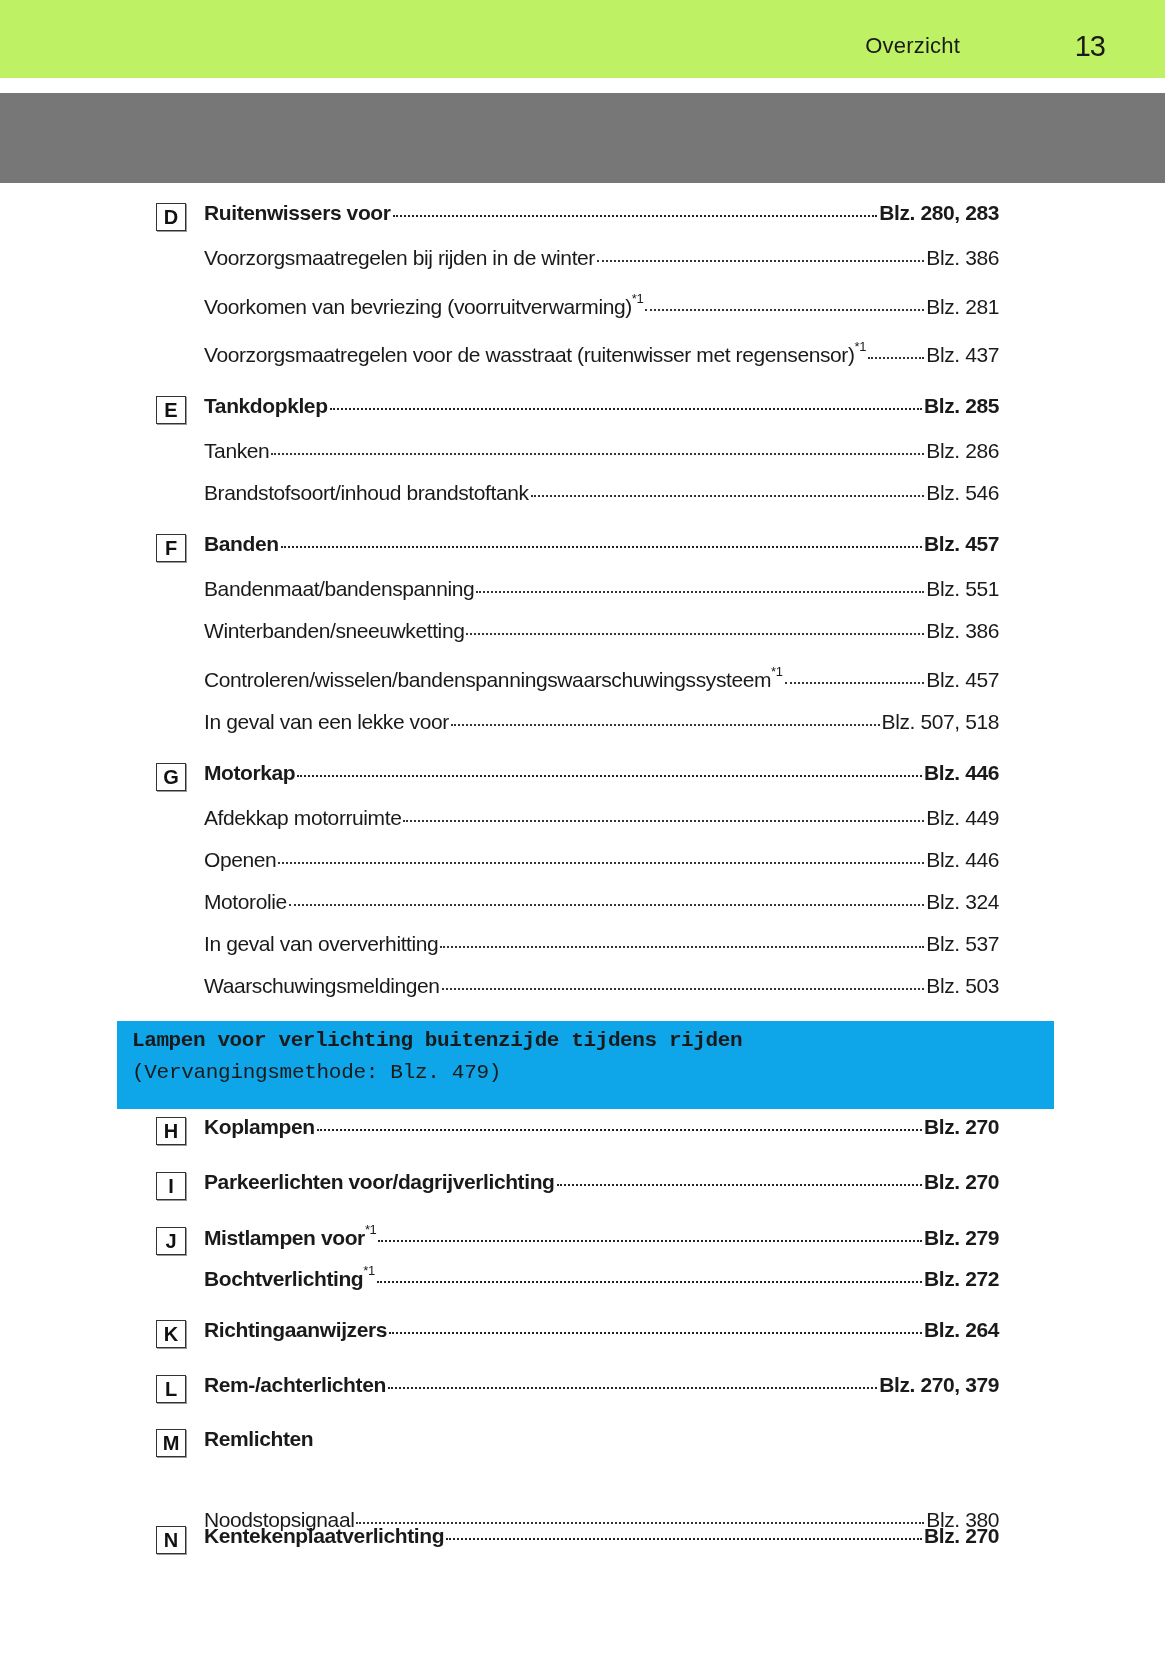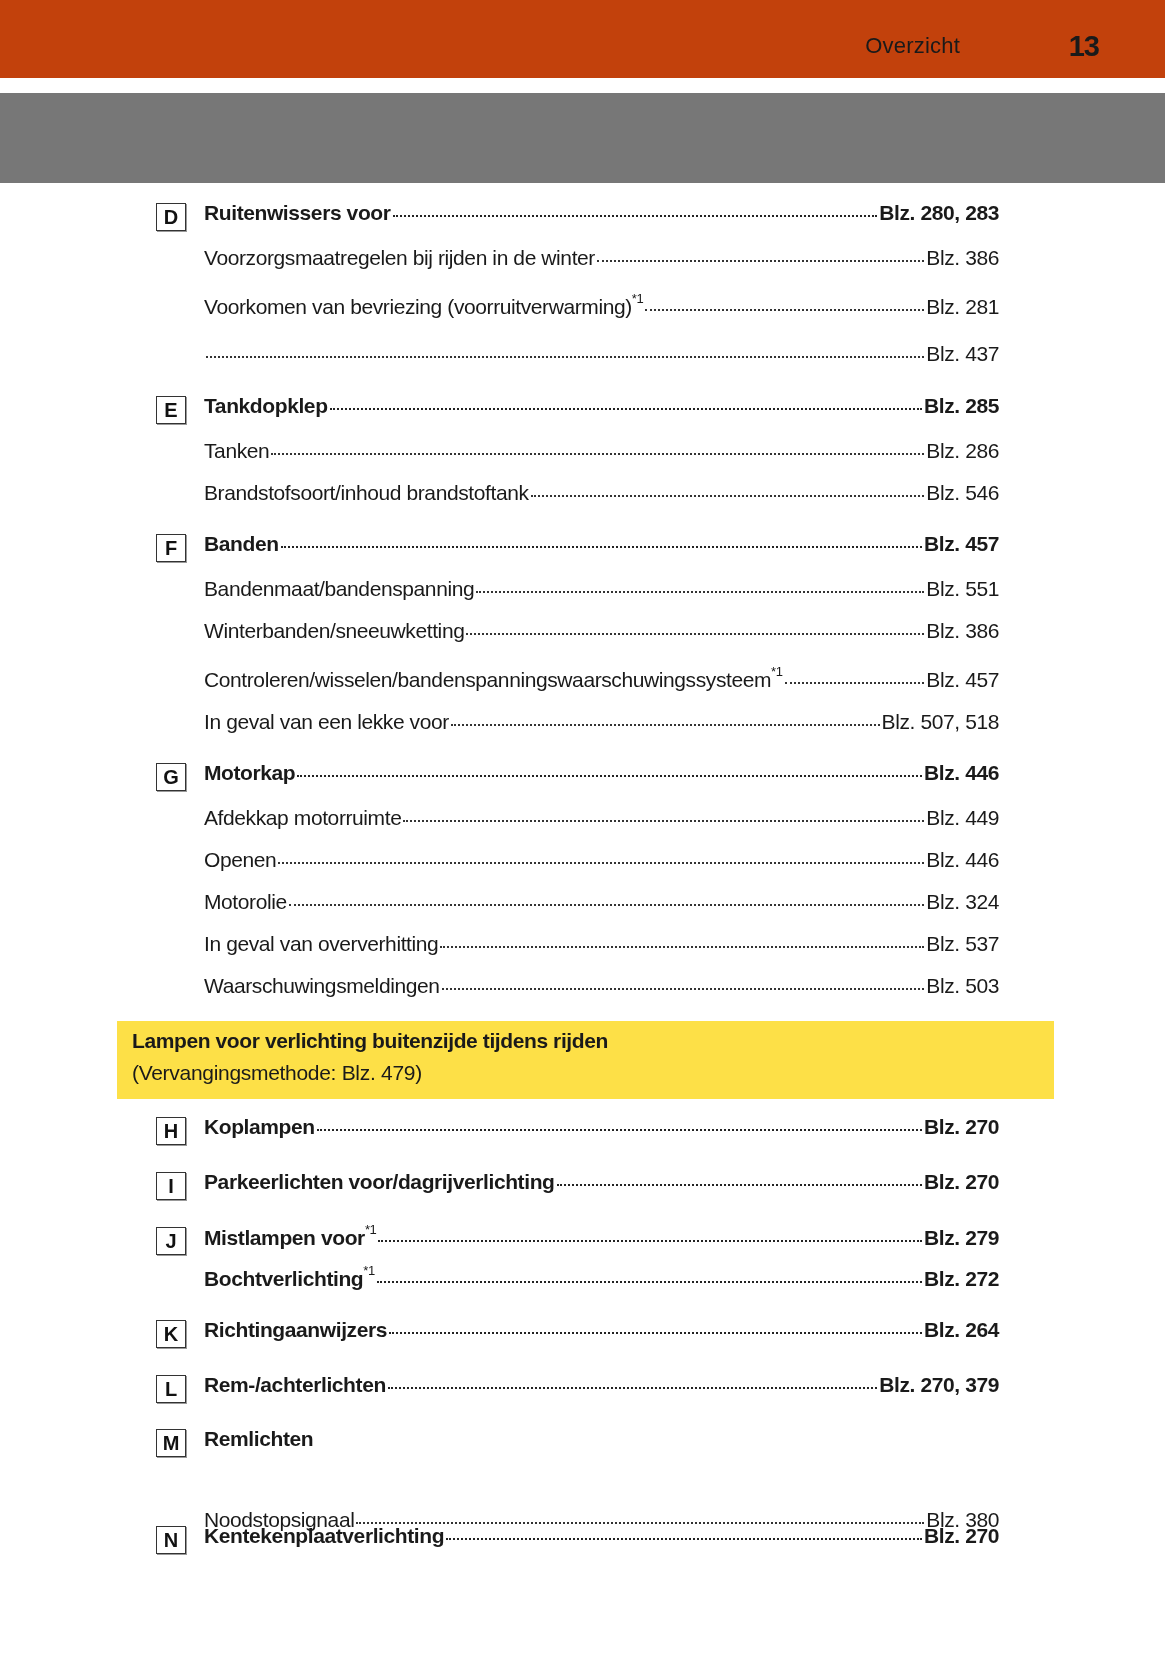--- a/index.html
+++ b/index.html
@@ -3,29 +3,29 @@
 <meta charset="utf-8">
 <style>
   html, body { margin: 0; padding: 0; }
   body {
     width: 1165px; height: 1653px; position: relative; overflow: hidden;
     background: #ffffff; color: #1a1a1a;
     font-family: "Liberation Sans", "DejaVu Sans", sans-serif;
   }
   .top-header {
     position: absolute; left: 0; top: 0; width: 1165px; height: 78px;
-    background: #c2410c;
+    background: #bef264;
   }
   .section-name {
     position: absolute; right: 205px; top: 33px;
     font-size: 22px; color: #1a1a1a; letter-spacing: 0.2px;
   }
   .page-number {
-    position: absolute; right: 66px; top: 30px;
-    font-size: 29px; font-weight: bold; color: #1a1a1a; letter-spacing: -1px;
+    position: absolute; right: 60px; top: 30px;
+    font-size: 29px; font-weight: normal; color: #1a1a1a; letter-spacing: -1px;
   }
   .dark-band {
     position: absolute; left: 0; top: 93px; width: 1165px; height: 90px;
     background: #777777;
   }
   .row {
     position: absolute; left: 204px; width: 795px; height: 30px;
     display: flex; align-items: baseline;
     font-size: 21px; letter-spacing: -0.4px; white-space: nowrap;
   }
@@ -39,22 +39,23 @@
   .row.bold .dots { border-bottom: 2.5px dotted #222; }
   .row .page { flex: 0 0 auto; }
   .letter-box {
     position: absolute; left: 156px; width: 30px; height: 28px;
     border: 1.5px solid #333; box-sizing: border-box;
     display: flex; align-items: center; justify-content: center;
     font-weight: bold; font-size: 20px; color: #111;
     box-shadow: 1px 1px 0 #999;
   }
   .grey-box {
-    position: absolute; left: 117px; top: 1021px; width: 937px; height: 78px;
-    background: #fde047;
+    position: absolute; left: 117px; top: 1021px; width: 937px; height: 88px;
+    background: #0ea5e9;
+    font-family: Liberation Mono, monospace;
   }
   .grey-box .title {
     position: absolute; left: 15px; top: 8px; font-weight: bold; font-size: 21px; letter-spacing: -0.4px;
   }
   .grey-box .subtitle {
     position: absolute; left: 15px; top: 40px; font-size: 21px; letter-spacing: -0.3px;
   }
 </style>
 </head>
 <body>
@@ -75,20 +76,21 @@
   <span class="label">Voorzorgsmaatregelen bij rijden in de winter</span>
   <span class="dots"></span>
   <span class="page">Blz. 386</span>
 </div>
 <div class="row" style="top:294px">
   <span class="label"><span>Voorkomen van bevriezing (voorruitverwarming)</span><sup>*1</sup></span>
   <span class="dots"></span>
   <span class="page">Blz. 281</span>
 </div>
 <div class="row" style="top:342px">
+  <span class="label"><span>Voorzorgsmaatregelen voor de wasstraat (ruitenwisser met regensensor)</span><sup>*1</sup></span>
   <span class="dots"></span>
   <span class="page">Blz. 437</span>
 </div>
 
 <div class="letter-box" style="top:396px">E</div>
 <div class="row bold" style="top:394px">
   <span class="label">Tankdopklep</span>
   <span class="dots"></span>
   <span class="page">Blz. 285</span>
 </div>

